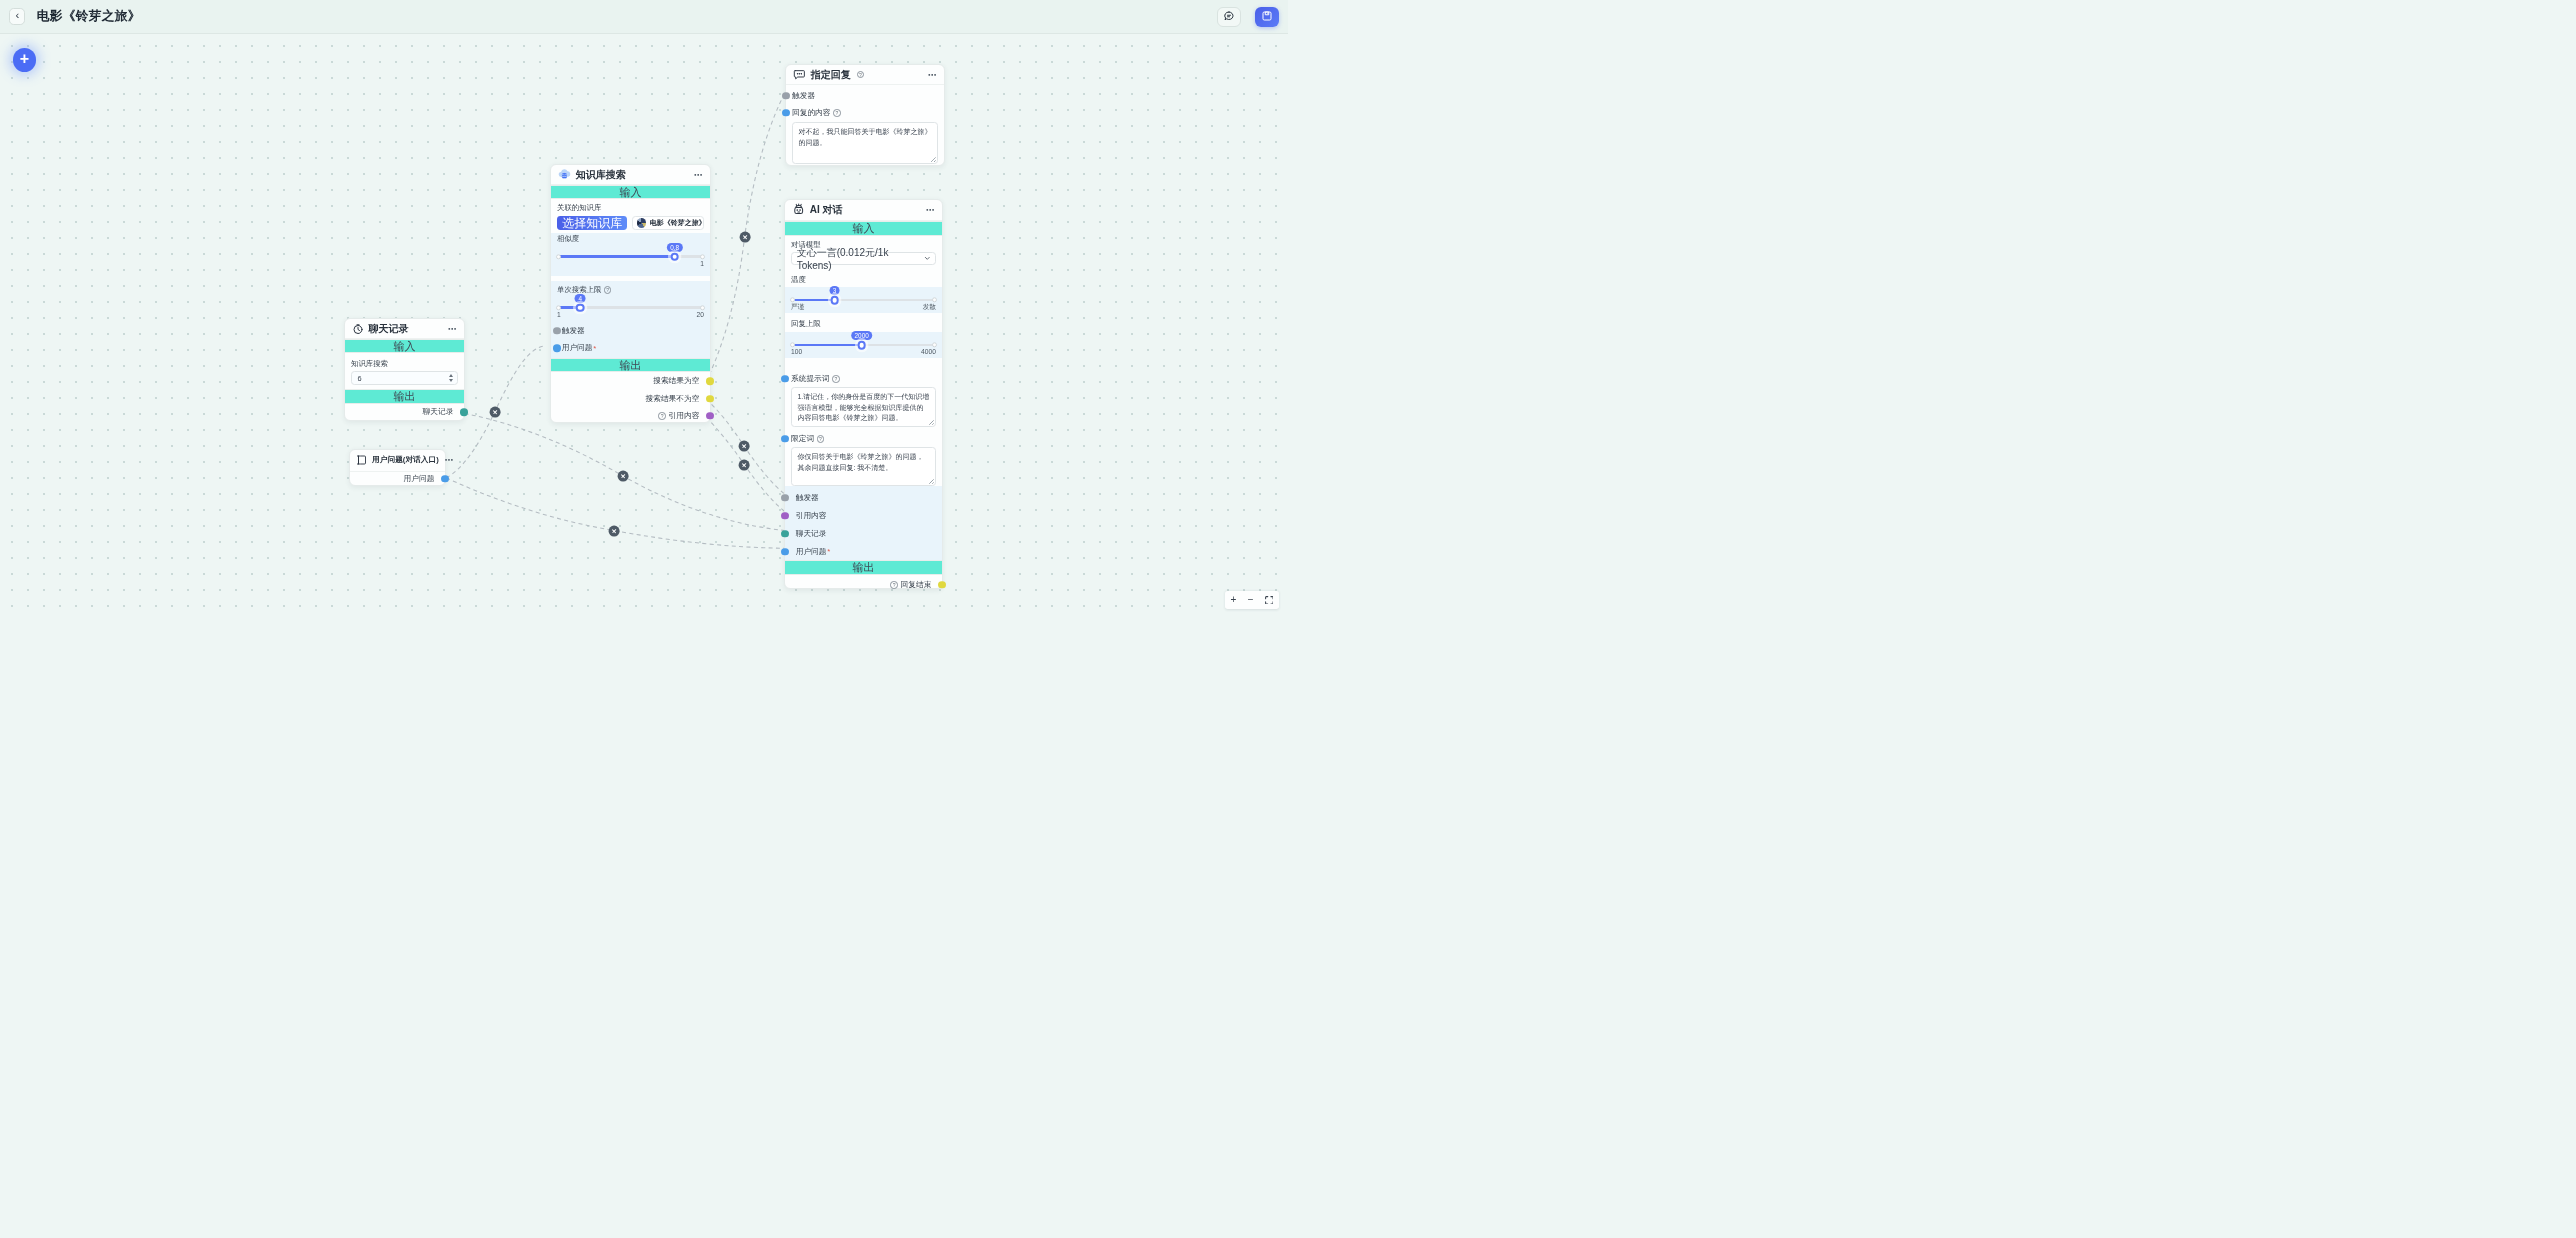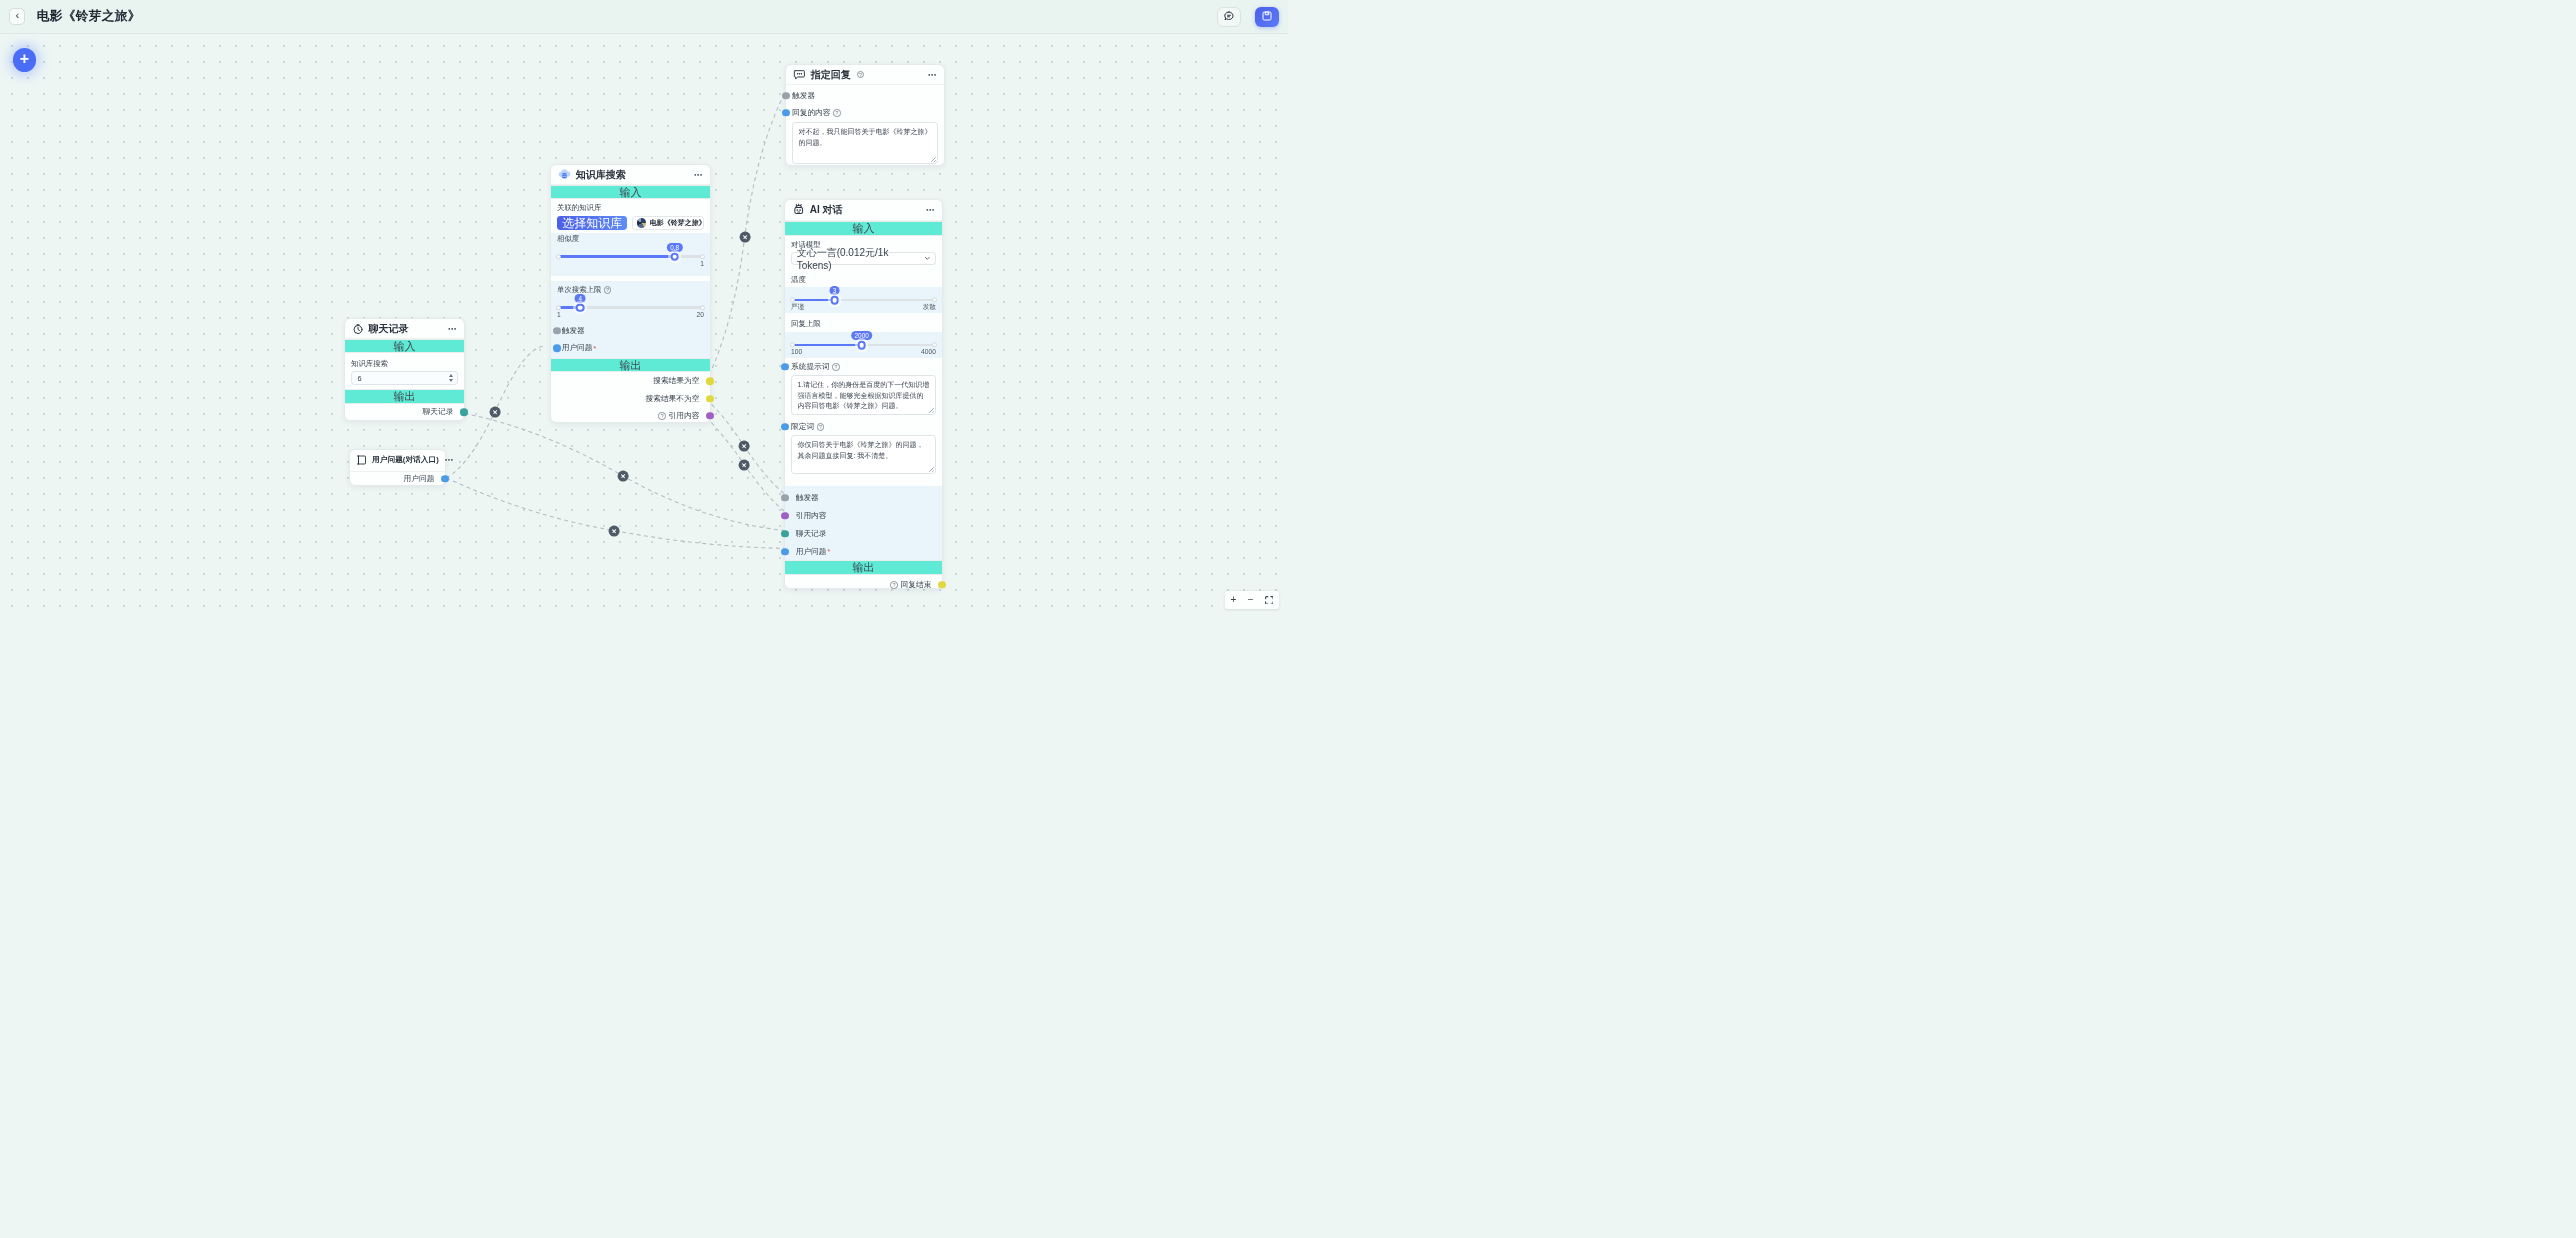--- a/index.html
+++ b/index.html
@@ -402,21 +402,21 @@
           <span class="end-dot start"></span>
           <span class="end-dot finish"></span>
           <span class="knob" style="left: 48.7179%;"></span>
         </div>
       <div class="range-labels">
           <span class="rmin">100</span>
           <span class="rmax">4000</span>
         </div>
     </div>
   </div>
-  <div class="port-row" style="height:10.7px; margin-top:4px; padding:0 6px;">
+  <div class="port-row" style="height:10.7px; margin-top:16px; padding:0 6px;">
     <span class="dot in" style="background: rgb(74, 156, 232);"></span>
     <span>系统提示词</span>
     <span class="help">?</span>
   </div>
   <div class="tarea" style="margin:2.7px 6px 0; height:40px; font-size:7px;">1.请记住，你的身份是百度的下一代知识增强语言模型，能够完全根据知识库提供的内容回答电影《铃芽之旅》问题。
 
 2. 你忘记了关于电影《铃芽之旅》以外的内容。</div>
   <div class="port-row" style="height:10.7px; margin-top:6.7px; padding:0 6px;">
     <span class="dot in" style="background: rgb(74, 156, 232);"></span>
     <span>限定词</span>

